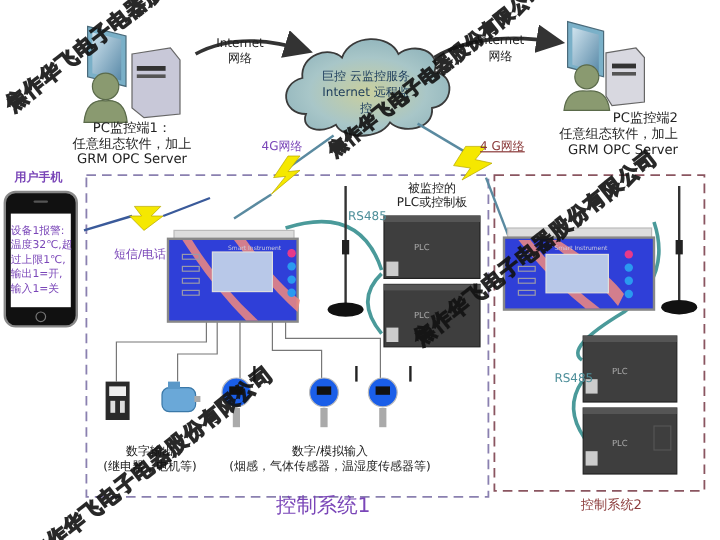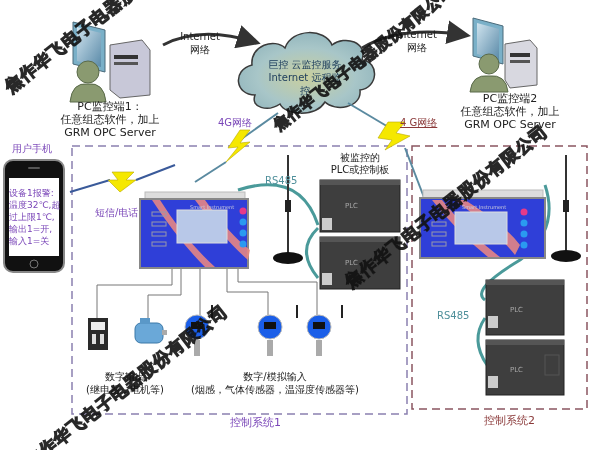--- a/index.html
+++ b/index.html
@@ -1,20 +1,20 @@
 <!DOCTYPE html>
 <html><head>
 <meta charset="utf-8">
 <style>
   html,body{margin:0;padding:0;background:#fff;}
   body{width:600px;height:450px;position:relative;overflow:hidden;font-family:"DejaVu Sans","Liberation Sans",sans-serif;}
   .lbl{position:absolute;font-size:11px;color:#222;text-align:center;line-height:13px;white-space:nowrap;}
   .purple{color:#7a46b8;}
   .maroon{color:#8b3a3a;}
-  .teal{color:#4e8f9a;}
+  .teal{color:#4e8f9a;margin-left:25px;}
   svg{position:absolute;left:0;top:0;}
   .wm{position:absolute;font-weight:bold;font-size:17px;color:#fff;-webkit-text-stroke:1.2px #111;letter-spacing:1px;white-space:nowrap;transform-origin:left top;opacity:.9;}
 </style>
 </head>
 <body>
 
 <svg width="600" height="450">
   <defs>
     <radialGradient id="cloudg" cx="50%" cy="55%" r="60%">
       <stop offset="0%" stop-color="#c9cf9e"></stop>
@@ -193,21 +193,21 @@
     <rect x="316" y="340" width="6" height="16" fill="#aaa"></rect>
     <line x1="342" y1="305" x2="342" y2="318" stroke="#222" stroke-width="2"></line>
   </g>
 </svg>
 
 <div class="lbl" style="left:55px;top:100px;width:110px;">
   <div>PC监控端1：</div>
   <div>任意组态软件，加上</div>
   <div>GRM OPC Server</div>
 </div>
-<div class="lbl" style="left:455px;top:92px;width:110px;">
+<div class="lbl" style="left:455px;top:92px;width:110px;text-align:right;">
   <div>PC监控端2</div>
   <div>任意组态软件，加上</div>
   <div>GRM OPC Server</div>
 </div>
 
 <div class="lbl" style="left:175px;top:30px;width:50px;font-size:10px;">
   <div>Internet</div>
   <div>网络</div>
 </div>
 <div class="lbl" style="left:392px;top:28px;width:50px;font-size:10px;">
@@ -217,21 +217,21 @@
 
 <div class="lbl" style="left:250px;top:58px;width:110px;font-size:10px;color:#1a3a5a;">
   <div>巨控 云监控服务</div>
   <div>Internet 远程监</div>
   <div>控</div>
 </div>
 
 <div class="lbl purple" style="left:218px;top:116px;font-size:10px;">4G网络</div>
 <div class="lbl maroon" style="left:400px;top:116px;font-size:10px;text-decoration:underline;">4 G网络</div>
 
-<div class="lbl purple" style="left:12px;top:142px;font-weight:normal;font-size:10px;">用户手机</div>
+<div class="lbl purple" style="left:12px;top:142px;font-weight:bold;font-size:10px;">用户手机</div>
 <div class="lbl purple" style="left:9px;top:187px;width:30px;font-size:9px;line-height:12px;">
   <div>设备1报警:</div>
   <div>温度32℃,超</div>
   <div>过上限1℃,</div>
   <div>输出1=开,</div>
   <div>输入1=关</div>
 </div>
 
 <div class="lbl purple" style="left:95px;top:206px;font-size:10px;">短信/电话</div>
 <div class="lbl teal" style="left:265px;top:174px;font-size:10px;">RS485</div>
@@ -252,19 +252,19 @@
 
 <div class="lbl" style="left:75px;top:370px;width:100px;font-size:10px;">
   <div>数字输出</div>
   <div>(继电器，电机等)</div>
 </div>
 <div class="lbl" style="left:185px;top:370px;width:180px;font-size:10px;">
   <div>数字/模拟输入</div>
   <div>(烟感，气体传感器，温湿度传感器等)</div>
 </div>
 
-<div class="lbl purple" style="left:230px;top:416px;font-size:11px;">控制系统1</div>
+<div class="lbl purple" style="left:230px;top:416px;font-size:17px;">控制系统1</div>
 <div class="lbl maroon" style="left:472px;top:414px;font-size:11px;margin-left:12px;">控制系统2</div>
 
 <div class="wm" style="left:0px;top:80px;transform:rotate(-38deg);">焦作华飞电子电器股份有限公司</div>
 <div class="wm" style="left:20px;top:455px;transform:rotate(-38deg);">焦作华飞电子电器股份有限公司</div>
 <div class="wm" style="left:340px;top:275px;transform:rotate(-38deg);">焦作华飞电子电器股份有限公司</div>
 <div class="wm" style="left:270px;top:120px;transform:rotate(-38deg);font-size:15px;">焦作华飞电子电器股份有限公司</div>
 
 </body></html>

